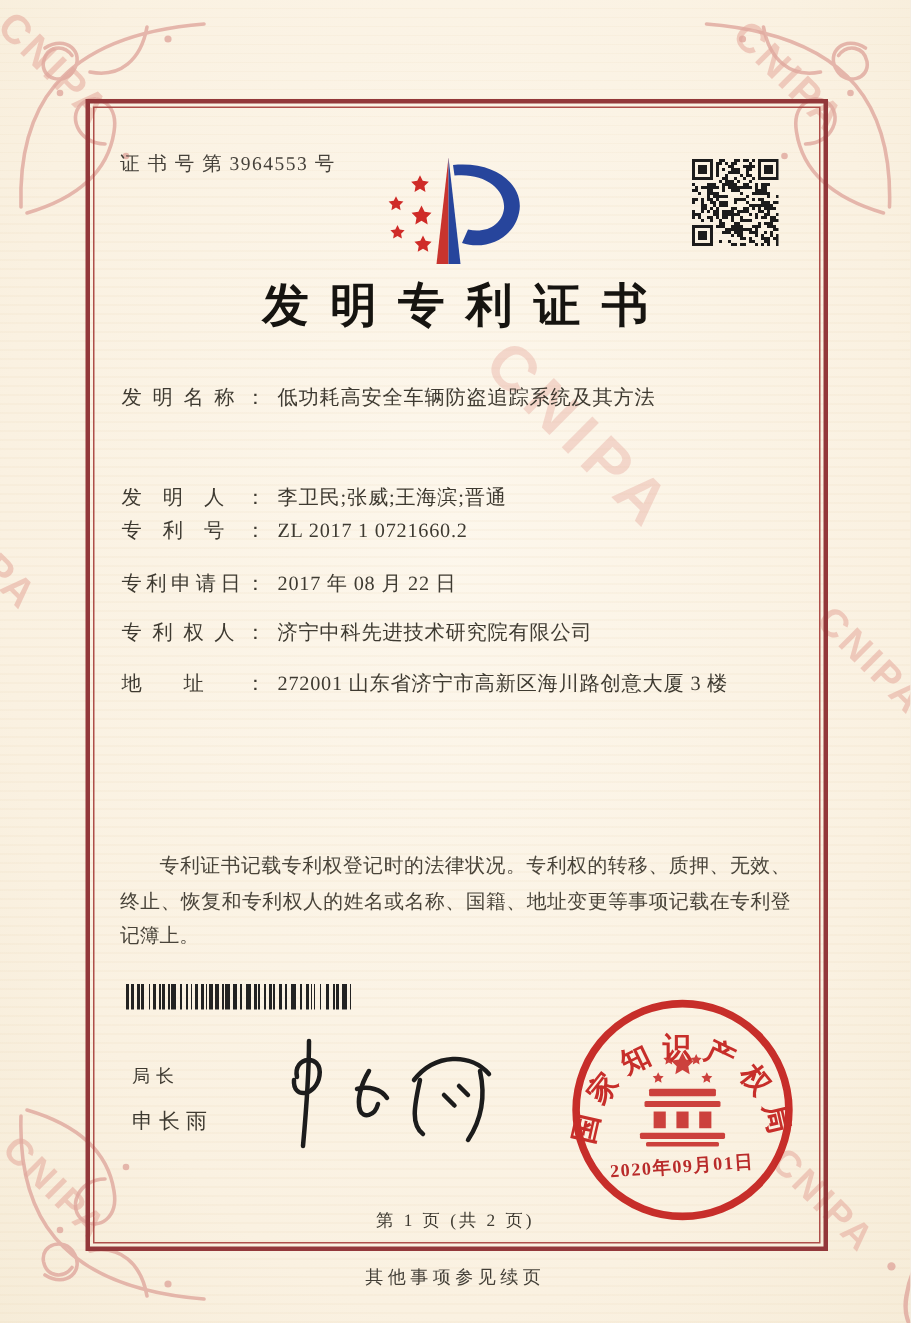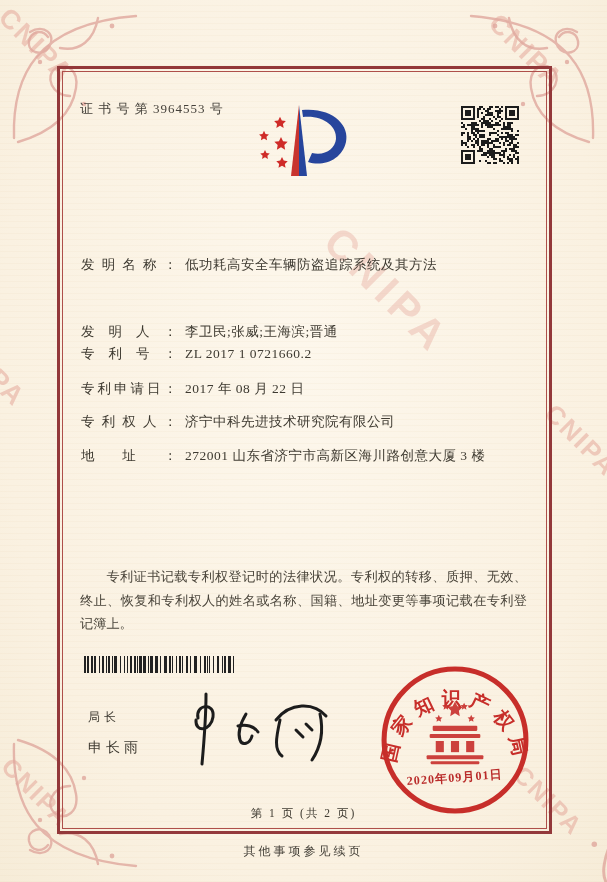--- a/index.html
+++ b/index.html
@@ -438,20 +438,21 @@
           <rect x="16" y="28" width="1" height="1"></rect>
           <rect x="17" y="28" width="1" height="1"></rect>
           <rect x="21" y="28" width="1" height="1"></rect>
           <rect x="23" y="28" width="1" height="1"></rect>
           <rect x="25" y="28" width="1" height="1"></rect>
           <rect x="28" y="28" width="1" height="1"></rect>
         </g>
     </g>
   </svg>
 
+  <div class="title">发明专利证书</div>
 
   <div class="row r1">
     <span class="lab">发明名称：</span><span class="val">低功耗高安全车辆防盗追踪系统及其方法</span>
   </div>
   <div class="row r2">
     <span class="lab">发明人：</span><span class="val">李卫民;张威;王海滨;晋通</span>
   </div>
   <div class="row r3">
     <span class="lab">专利号：</span><span class="val">ZL 2017 1 0721660.2</span>
   </div>

